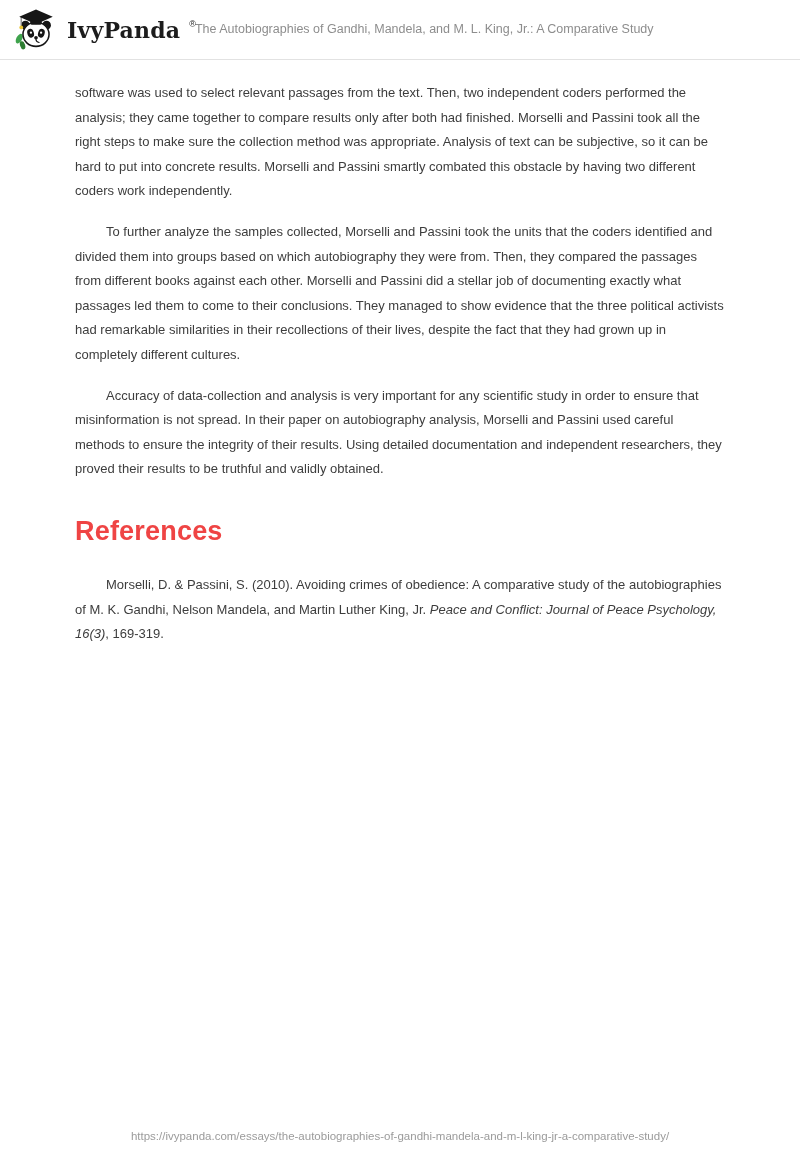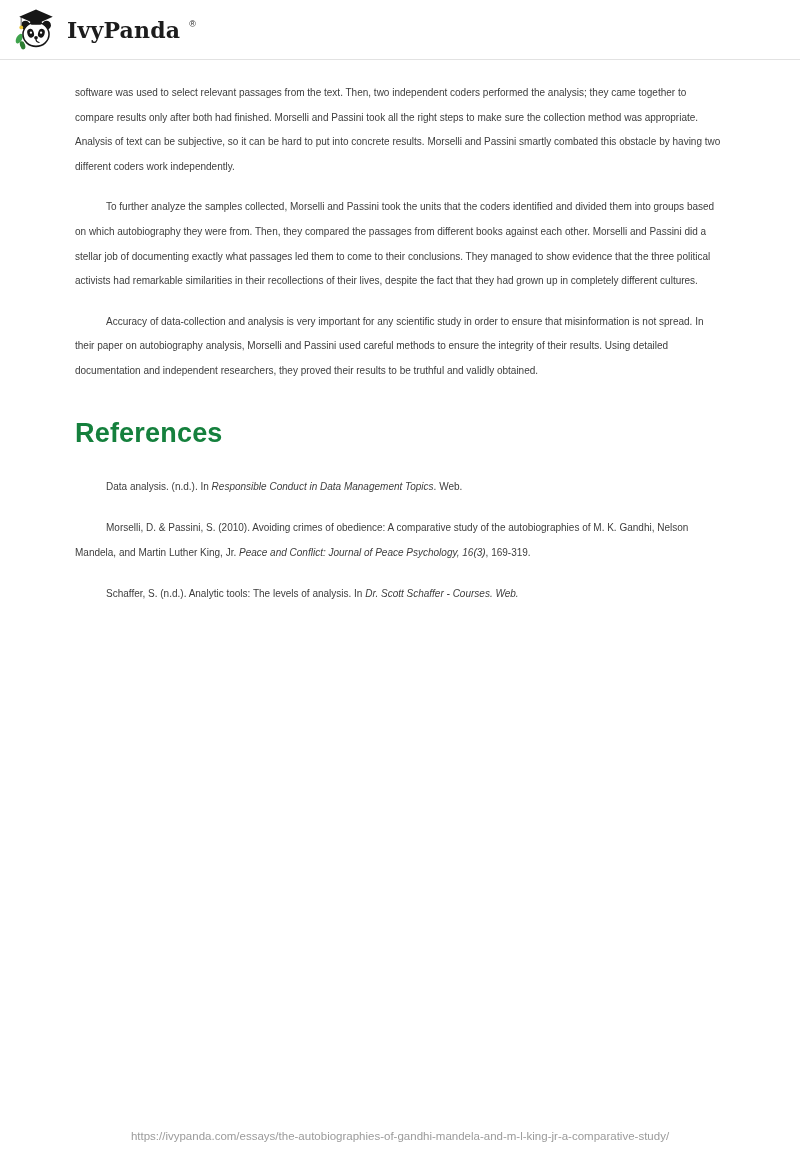--- a/index.html
+++ b/index.html
@@ -42,30 +42,30 @@
     font-size: 12.5px;
     color: #8d8d8d;
     text-align: right;
     max-width: 520px;
     line-height: 1.3;
   }
 
   
   .content { padding: 21px 75px 0 75px; }
   .para {
-    font-size: 10px;
+    font-size: 13px;
     line-height: 24.6px;
     margin-bottom: 16px;
     color: #3d3d3d;
   }
   .para.indent { text-indent: 31px; }
   .references-heading {
     font-size: 27px;
     font-weight: 700;
-    color: #15803d;
+    color: #ef4444;
     margin-top: 34px;
     margin-bottom: 26px;
     letter-spacing: 0.2px;
   }
   .ref { margin-bottom: 17px; }
   .ref em { font-style: italic; }
 
   
   .footer {
     position: absolute;
@@ -111,37 +111,36 @@
           <path d="M8.6 10.5 L8.6 19.5" stroke="#8a8a8a" stroke-width="1.4"></path>
           <circle cx="8.6" cy="21.3" r="2" fill="#e8c437"></circle>
 
           <polygon points="24,2.5 41.5,10.3 24,18 6.5,10.3" fill="#161616"></polygon>
           <rect x="18" y="14" width="12" height="4.5" rx="1.5" fill="#161616"></rect>
         </svg>
       </span>
       <span class="brand-name">IvyPanda</span>
       <span class="reg">®</span>
     </div>
+    <div class="doc-title">The Autobiographies of Gandhi, Mandela, and M. L. King, Jr.: A Comparative Study</div>
   </header>
 
   <main class="content">
 
     <p class="para">software was used to select relevant passages from the text. Then, two independent coders performed the analysis; they came together to compare results only after both had finished. Morselli and Passini took all the right steps to make sure the collection method was appropriate. Analysis of text can be subjective, so it can be hard to put into concrete results. Morselli and Passini smartly combated this obstacle by having two different coders work independently.</p>
 
     <p class="para indent">To further analyze the samples collected, Morselli and Passini took the units that the coders identified and divided them into groups based on which autobiography they were from. Then, they compared the passages from different books against each other. Morselli and Passini did a stellar job of documenting exactly what passages led them to come to their conclusions. They managed to show evidence that the three political activists had remarkable similarities in their recollections of their lives, despite the fact that they had grown up in completely different cultures.</p>
 
     <p class="para indent">Accuracy of data-collection and analysis is very important for any scientific study in order to ensure that misinformation is not spread. In their paper on autobiography analysis, Morselli and Passini used careful methods to ensure the integrity of their results. Using detailed documentation and independent researchers, they proved their results to be truthful and validly obtained.</p>
 
     <h1 class="references-heading">References</h1>
 
-    <p class="para indent ref"><span>Data analysis. (n.d.). In </span><em>Responsible Conduct in Data Management Topics</em><span>. Web.</span></p>
 
     <p class="para indent ref"><span>Morselli, D. &amp; Passini, S. (2010). Avoiding crimes of obedience: A comparative study of the autobiographies of M. K. Gandhi, Nelson Mandela, and Martin Luther King, Jr. </span><em>Peace and Conflict: Journal of Peace Psychology, 16(3)</em><span>, 169-319.</span></p>
 
-    <p class="para indent ref"><span>Schaffer, S. (n.d.). Analytic tools: The levels of analysis. In </span><em>Dr. Scott Schaffer - Courses. Web.</em><span></span></p>
 
   </main>
 
   <footer class="footer">
     <span class="footer-url">https://ivypanda.com/essays/the-autobiographies-of-gandhi-mandela-and-m-l-king-jr-a-comparative-study/</span>
   </footer>
 
 </div>
 
 </body></html>

